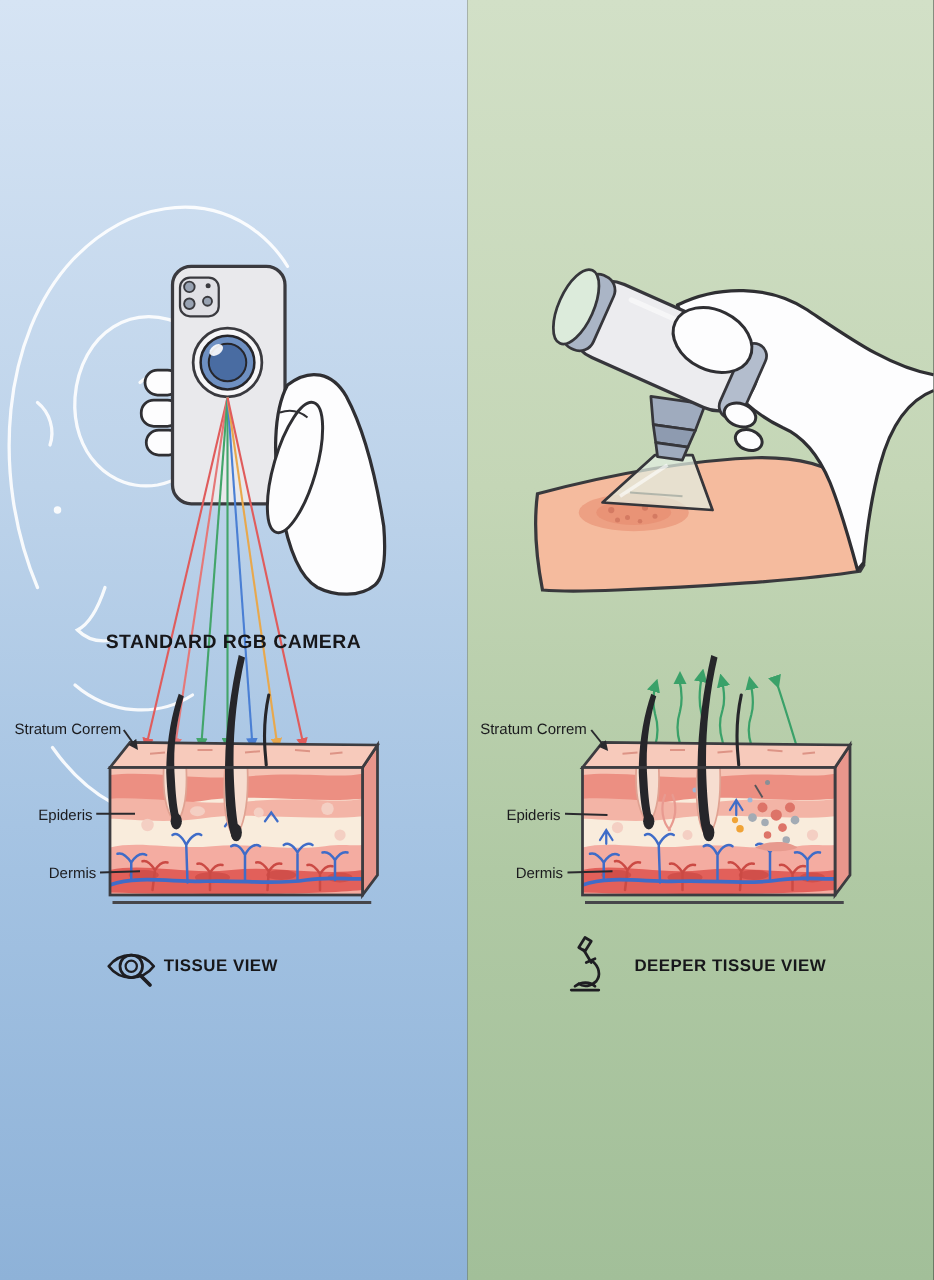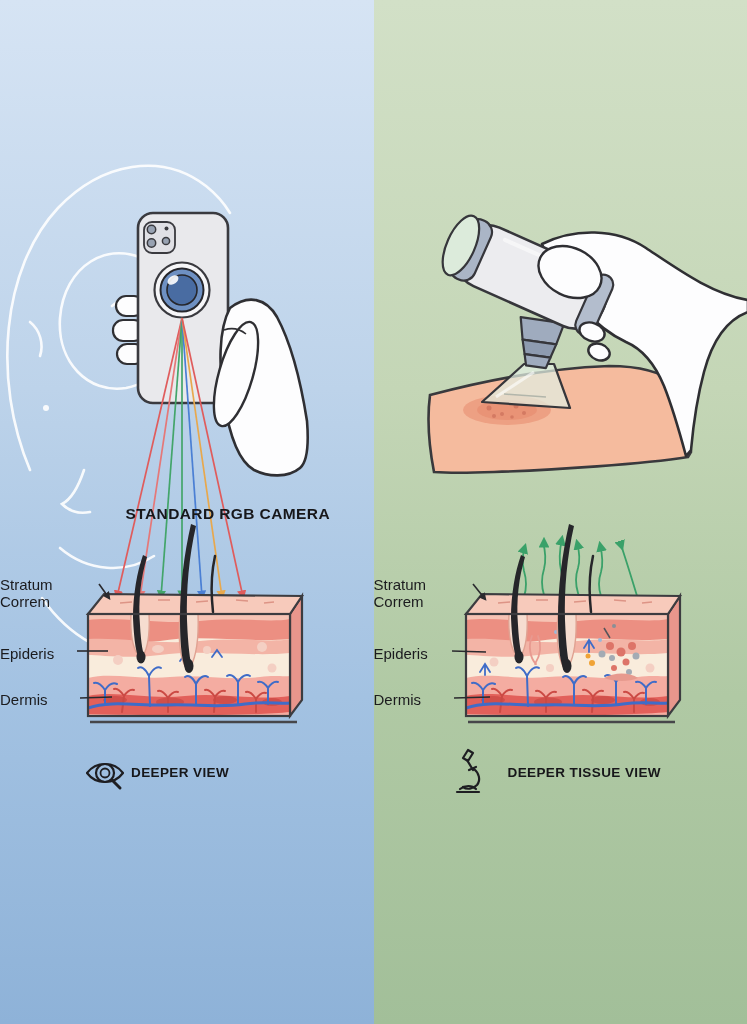--- a/index.html
+++ b/index.html
@@ -3,22 +3,22 @@
 <meta charset="utf-8">
 <style>
   html,body{margin:0;padding:0;background:#222;}
   .canvas{position:relative;width:747px;height:1024px;margin:0 auto;overflow:hidden;
           font-family:"Liberation Sans",sans-serif;}
   .half{position:absolute;top:0;height:1024px;width:373.5px;}
   .half.left{left:0;background:linear-gradient(180deg,#d6e4f4 0%,#bdd3ea 38%,#a3c2e2 68%,#8eb2d8 100%);}
   .half.right{left:373.5px;background:linear-gradient(180deg,#d2e0c7 0%,#c4d6b6 38%,#b0c9a4 68%,#a2bf99 100%);}
   .scene{position:absolute;inset:0;width:100%;height:100%;}
   .title{position:absolute;top:505px;left:0;width:100%;text-align:center;
-         font-size:15.5px;font-weight:700;letter-spacing:.4px;color:#17171a;padding-left:41px;}
-  .label{position:absolute;font-size:15px;color:#1b1b1e;text-align:left;}
+         font-size:15.5px;font-weight:700;letter-spacing:.4px;color:#17171a;}
+  .label{position:absolute;font-size:12px;color:#1b1b1e;text-align:right;}
   .caption{position:absolute;font-size:13.5px;font-weight:700;letter-spacing:.4px;color:#17171a;}
   svg{display:block;}
 </style>
 </head>
 <body>
 
 <div class="canvas">
 
   <div class="half left">
 
@@ -169,21 +169,21 @@
         <circle cx="21" cy="19" r="9"></circle>
         <circle cx="21" cy="19" r="4.5" stroke-width="1.8"></circle>
         <path d="M 28,26 L 36,34" stroke-width="3"></path>
       </g>
     </svg>
 
     <div class="title">STANDARD RGB CAMERA</div>
     <div class="label" style="left:0;width:97px;top:576px;">Stratum Correm</div>
     <div class="label" style="left:0;width:74px;top:645px;">Epideris</div>
     <div class="label" style="left:0;width:77px;top:691px;">Dermis</div>
-    <div class="caption" style="left:131px;top:765px;">DEEPER VIEW</div>
+    <div class="caption" style="left:131px;top:765px;">TISSUE VIEW</div>
   </div>
 
   <div class="half right">
 
     <svg class="scene" viewBox="0 0 373.5 1024">
       <defs>
         <marker id="mGrnA" viewBox="0 0 10 10" refX="7" refY="5" markerWidth="6" markerHeight="6" orient="auto">
             <path d="M0,0 L10,5 L0,10 z" fill="#3aa169"></path>
           </marker>
         <marker id="mGrnB" viewBox="0 0 10 10" refX="7" refY="5" markerWidth="6" markerHeight="6" orient="auto-start-reverse">

